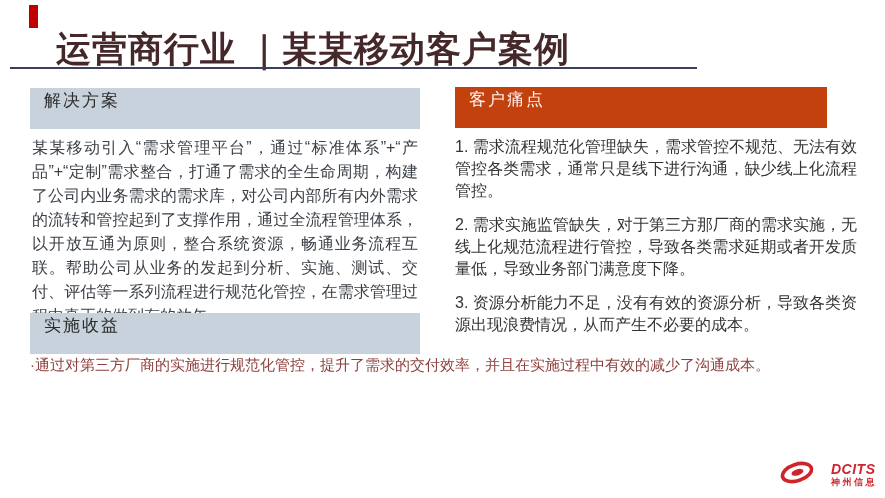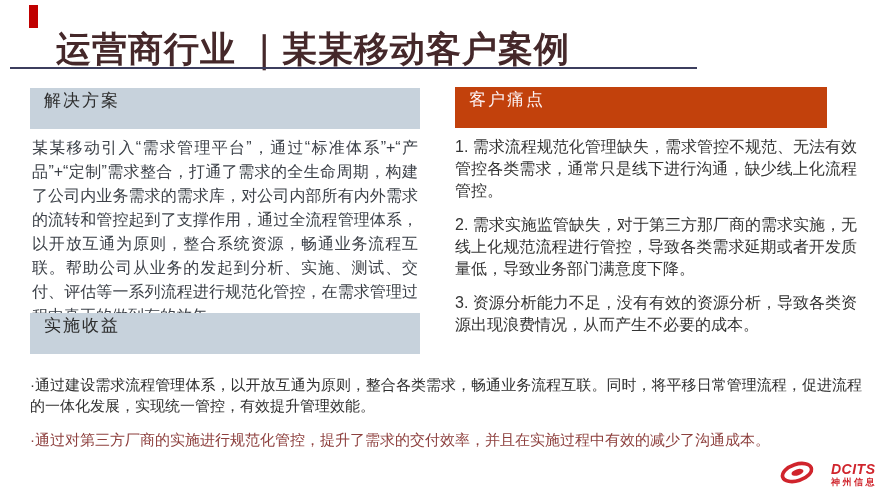--- a/index.html
+++ b/index.html
@@ -71,21 +71,20 @@
 
 <section class="pain">
   <div class="section-bar bar-red">客户痛点</div>
   <p class="item">1.  需求流程规范化管理缺失，需求管控不规范、无法有效管控各类需求，通常只是线下进行沟通，缺少线上化流程管控。</p>
   <p class="item">2.  需求实施监管缺失，对于第三方那厂商的需求实施，无线上化规范流程进行管控，导致各类需求延期或者开发质量低，导致业务部门满意度下降。</p>
   <p class="item">3.  资源分析能力不足，没有有效的资源分析，导致各类资源出现浪费情况，从而产生不必要的成本。</p>
 </section>
 
 <section class="benefits">
   <div class="section-bar bar-gray">实施收益</div>
-  <p class="bullet first">·通过建设需求流程管理体系，以开放互通为原则，整合各类需求，畅通业务流程互联。同时，将平移日常管理流程，促进流程的一体化发展，实现统一管控，有效提升管理效能。</p>
   <p class="bullet em">·通过对第三方厂商的实施进行规范化管控，提升了需求的交付效率，并且在实施过程中有效的减少了沟通成本。</p>
 </section>
 
 <div class="logo">
   <span>
     <svg width="36" height="27" viewBox="0 0 36 27" aria-hidden="true">
       <g transform="rotate(-18 18 13.5)">
         <ellipse cx="18" cy="13.5" rx="15" ry="8.2" fill="none" stroke="#d0242c" stroke-width="3.6"></ellipse>
         <ellipse cx="18.5" cy="13.5" rx="6.2" ry="3.1" fill="#d0242c"></ellipse>
       </g>

